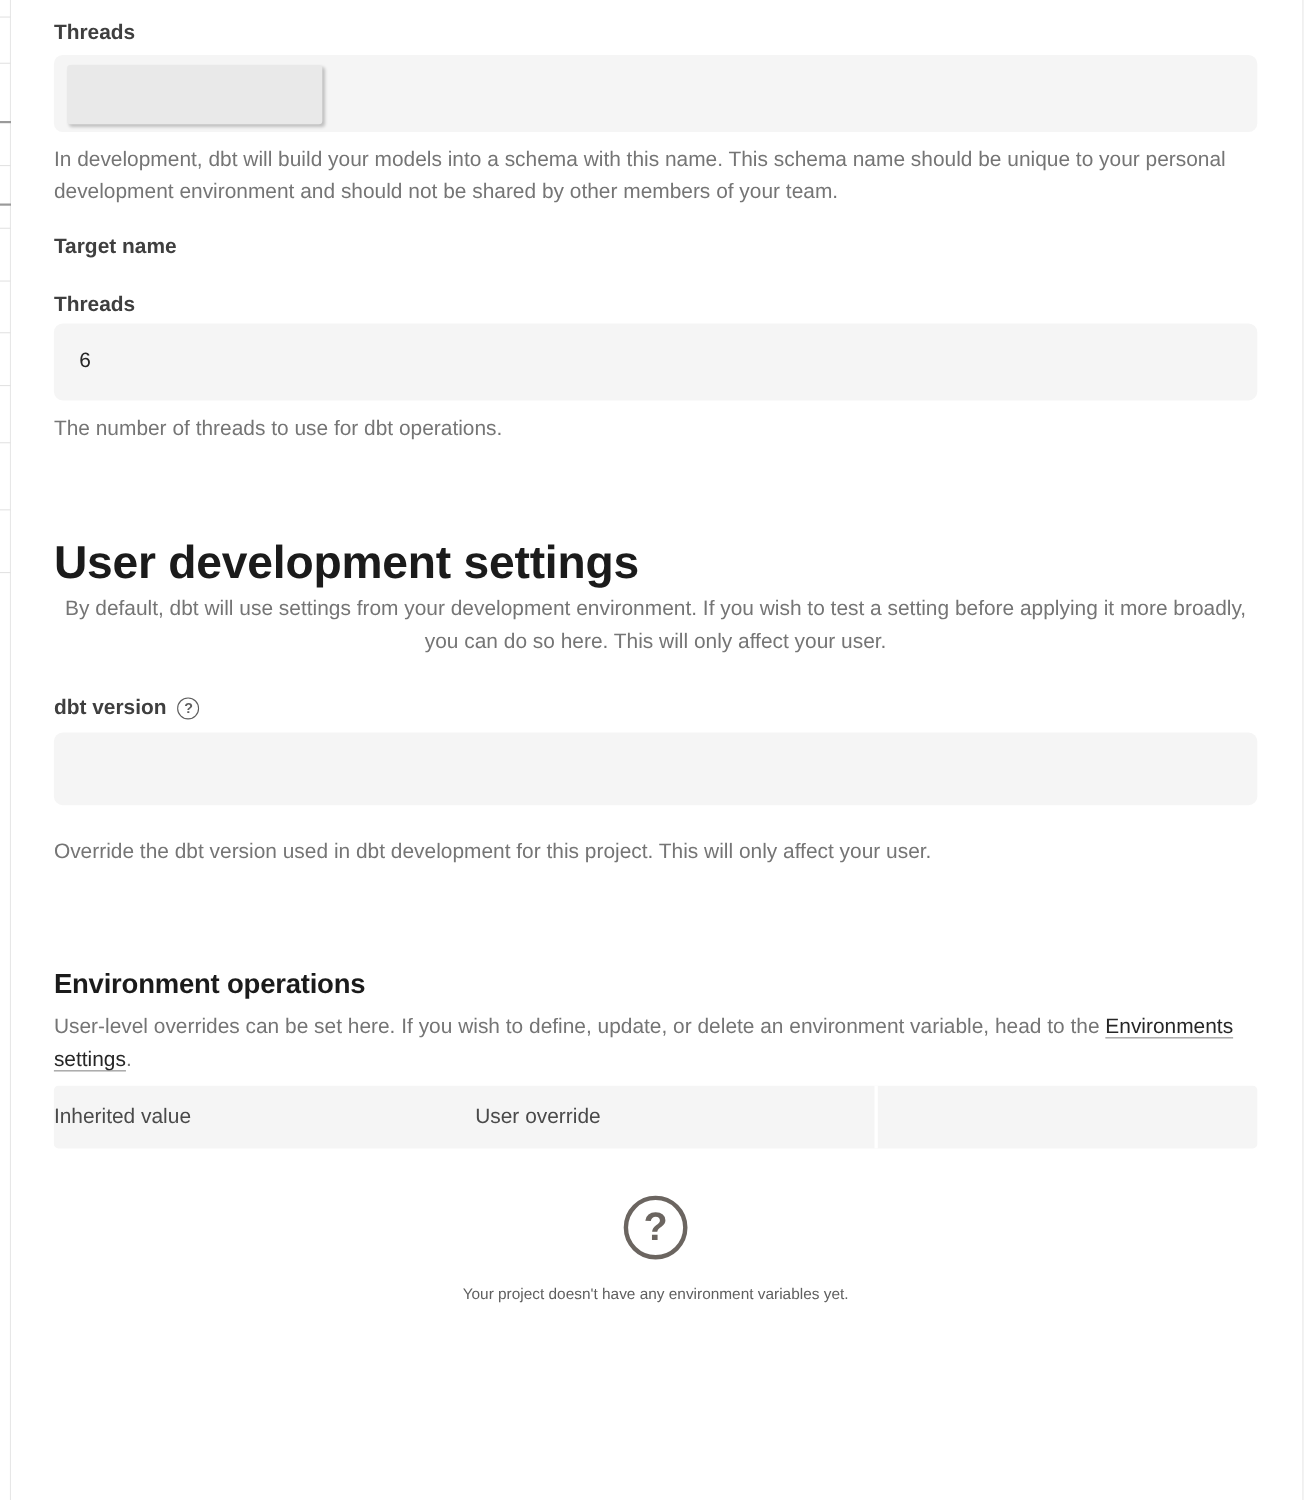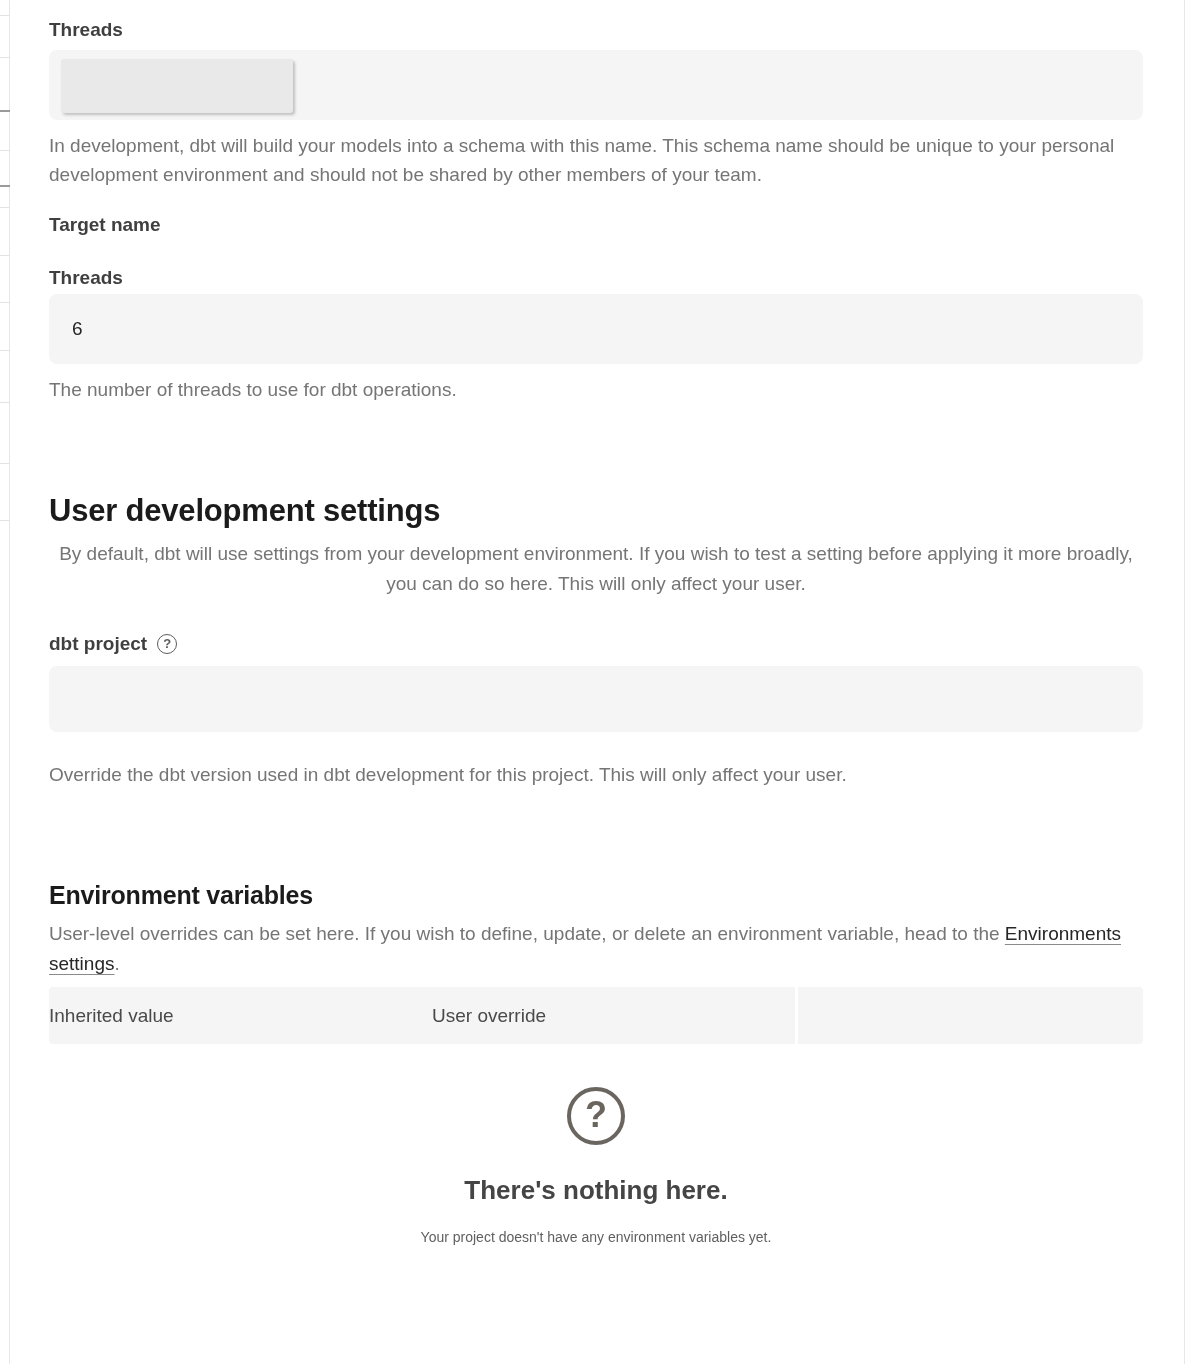--- a/index.html
+++ b/index.html
@@ -45,21 +45,21 @@
   }
   .skeleton-chip {
     width: 232px; height: 54px;
     background: #e9e9e9; border-radius: 3px;
     box-shadow: 2px 2px 3px rgba(0,0,0,0.22);
   }
   .help-text {
     font-size: 19px; color: #757575; line-height: 29px;
   }
   .h1 {
-    font-size: 31px; font-weight: 700; color: #1b1b1b; line-height: 38px;
+    font-size: 42px; font-weight: 700; color: #1b1b1b; line-height: 38px;
     letter-spacing: -0.2px;
   }
   .h2 {
     font-size: 25px; font-weight: 700; color: #1b1b1b; line-height: 33px;
     letter-spacing: -0.2px;
   }
   .section-desc { font-size: 19px; color: #757575; line-height: 29.5px; }
   .label-row { display: flex; align-items: center; gap: 10px; }
   .q-icon-small {
     width: 20px; height: 20px; border: 1.5px solid #5d5d5d; border-radius: 50%;
@@ -141,38 +141,37 @@
   <div class="field-label mt-target-label">Target name</div>
 
   <div class="field-label mt-threads-label">Threads</div>
   <input class="text-input mt-threads-input" type="text" value="6" style="">
   <p class="help-text mt-threads-help">The number of threads to use for dbt operations.</p>
 
   <h1 class="h1 mt-h1">User development settings</h1>
   <p class="section-desc mt-h1-desc">By default, dbt will use settings from your development environment. If you wish to test a setting before applying it more broadly, you can do so here. This will only affect your user.</p>
 
   <div class="label-row mt-dbt-label">
-    <span class="field-label">dbt project</span>
+    <span class="field-label">dbt version</span>
     <span class="q-icon-small">?</span>
   </div>
   <input class="text-input mt-dbt-input" type="text" value="" style="">
   <p class="help-text mt-dbt-help">Override the dbt version used in dbt development for this project. This will only affect your user.</p>
 
-  <h2 class="h2 mt-h2">Environment variables</h2>
+  <h2 class="h2 mt-h2">Environment operations</h2>
   <p class="section-desc mt-h2-desc"><span>User-level overrides can be set here. If you wish to define, update, or delete an environment variable, head to the </span><a class="env-link">Environments settings</a><span>.</span></p>
 
   <div class="table-header mt-table">
     <div class="th-cell">Inherited value</div>
     <div class="th-cell">User override</div>
     <div class="th-cell actions"></div>
   </div>
 
   <div class="empty-state">
     <div class="mt-empty">
       <span class="q-icon-big">
           <span>?</span>
         </span>
     </div>
-    <div class="empty-title mt-empty-title">There's nothing here.</div>
     <div class="empty-subtitle mt-empty-sub">Your project doesn't have any environment variables yet.</div>
   </div>
 
 </div>
 
 </body></html>

